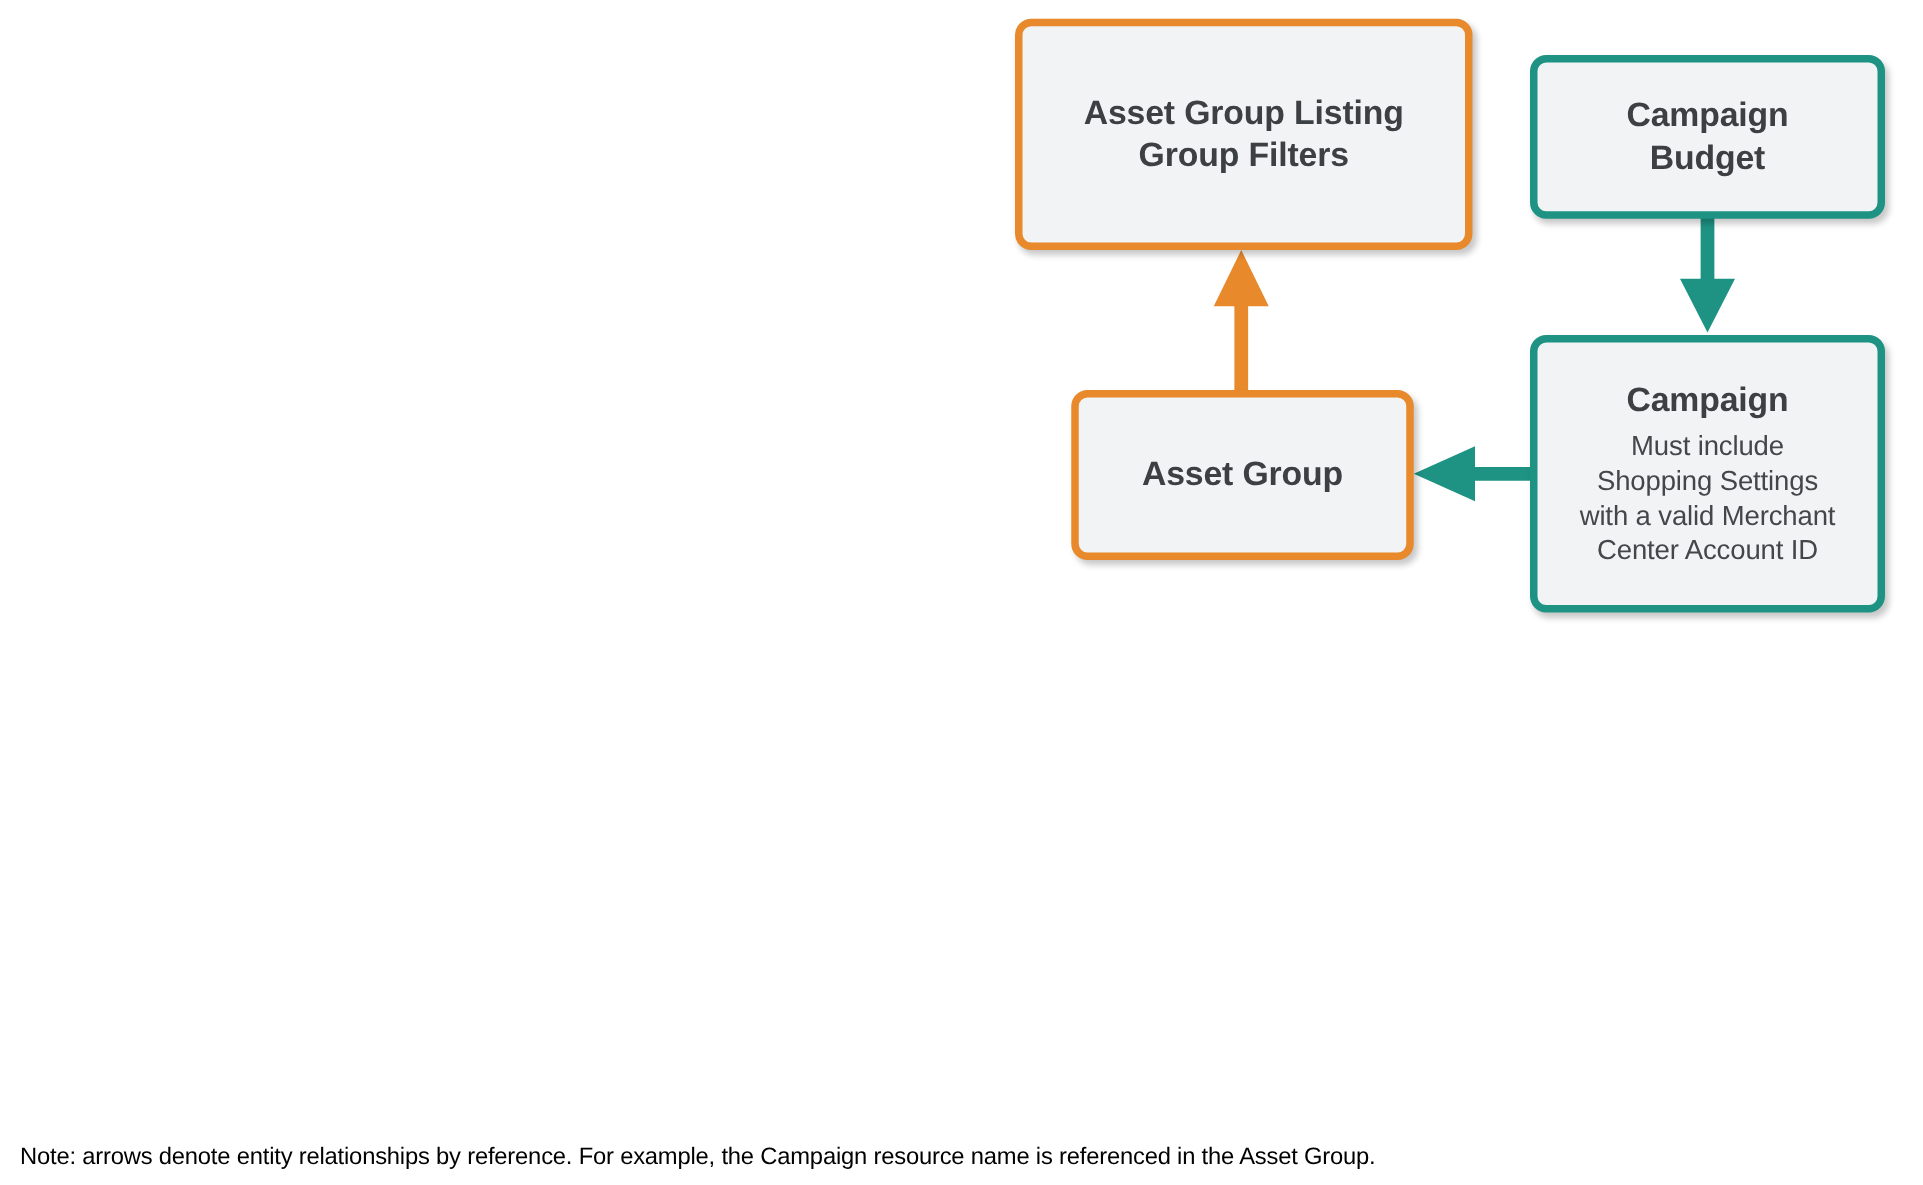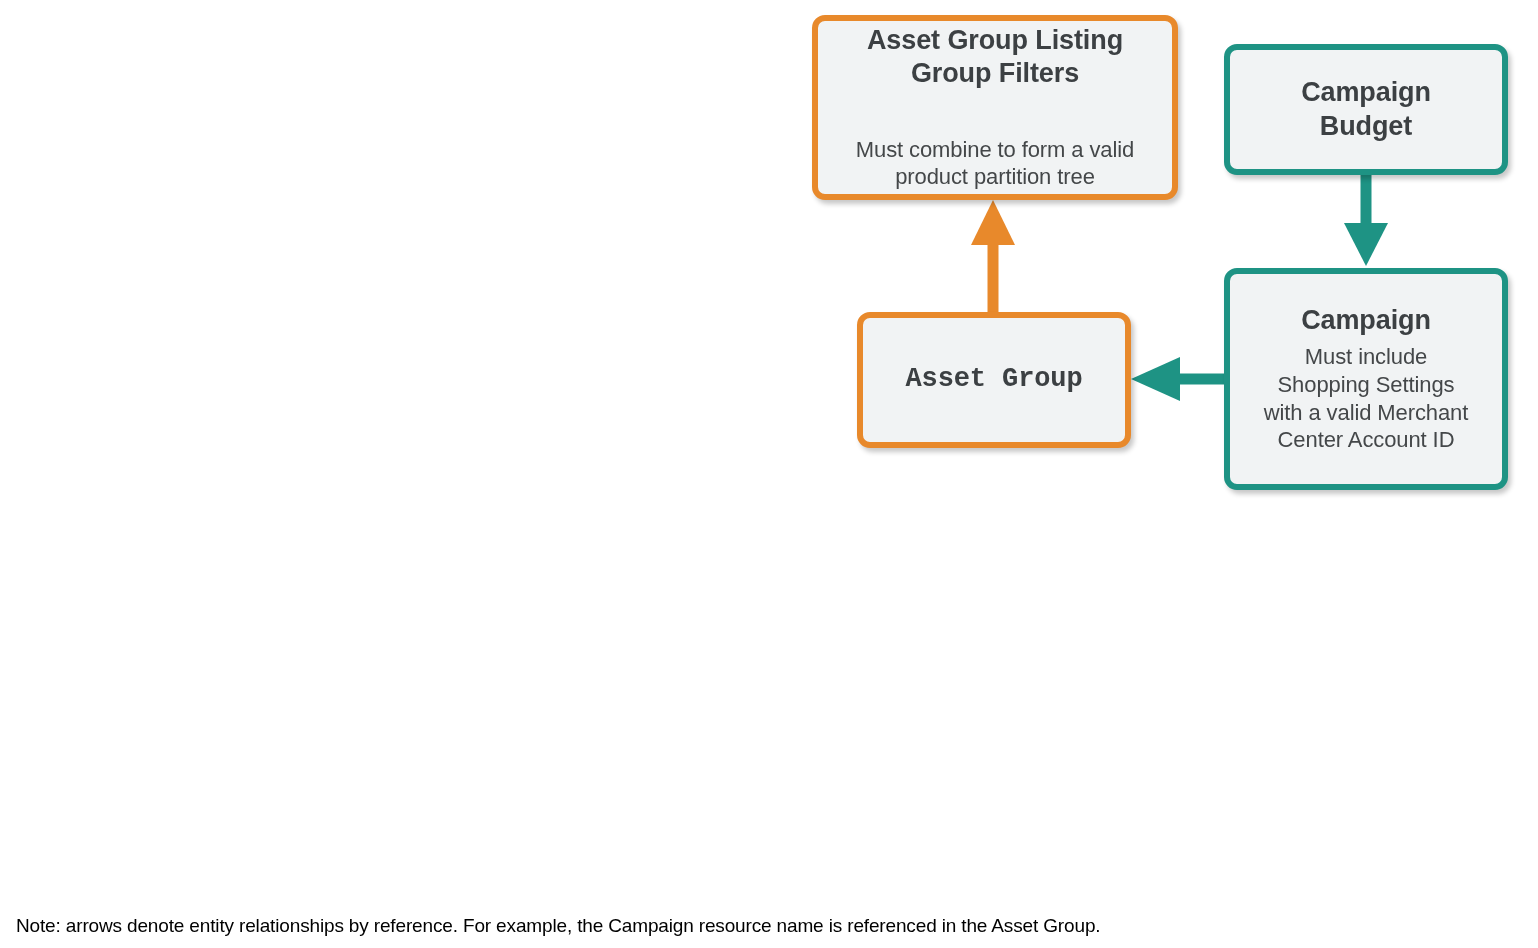--- a/index.html
+++ b/index.html
@@ -58,21 +58,21 @@
     line-height: 1.26;
     letter-spacing: -0.1px;
     padding: 0 10px;
     margin-top: 6px;
   }
   .node-title.solo { margin: 0; }
 
   
   #node-aglgf   { left: 812px;  top: 15px;  width: 366px; height: 185px; }
   #node-budget  { left: 1224px; top: 44px;  width: 284px; height: 131px; }
-  #node-agroup  { left: 857px;  top: 312px; width: 274px; height: 136px; font-family: Liberation Mono, monospace; }
+  #node-agroup  { left: 857px;  top: 312px; width: 274px; height: 136px; }
   #node-campaign{ left: 1224px; top: 268px; width: 284px; height: 222px; }
 
   
   #connectors {
     position: absolute;
     left: 0; top: 0;
     width: 1538px;
     height: 948px;
     z-index: 1;
   }
@@ -109,21 +109,20 @@
     </g>
 
     <g>
       <line x1="1226" y1="379" x2="1178" y2="379" stroke="#1E9384" stroke-width="11"></line>
       <polygon points="1131,379 1180,357 1180,401" fill="#1E9384"></polygon>
     </g>
   </svg>
 
   <div class="node orange" id="node-aglgf">
     <div class="node-title">Asset Group Listing<br>Group Filters</div>
-    <div class="node-subtitle">Must combine to form a valid<br>product partition tree</div>
   </div>
 
   <div class="node teal" id="node-budget">
     <div class="node-title solo">Campaign<br>Budget</div>
   </div>
 
   <div class="node orange" id="node-agroup">
     <div class="node-title solo">Asset Group</div>
   </div>
 

